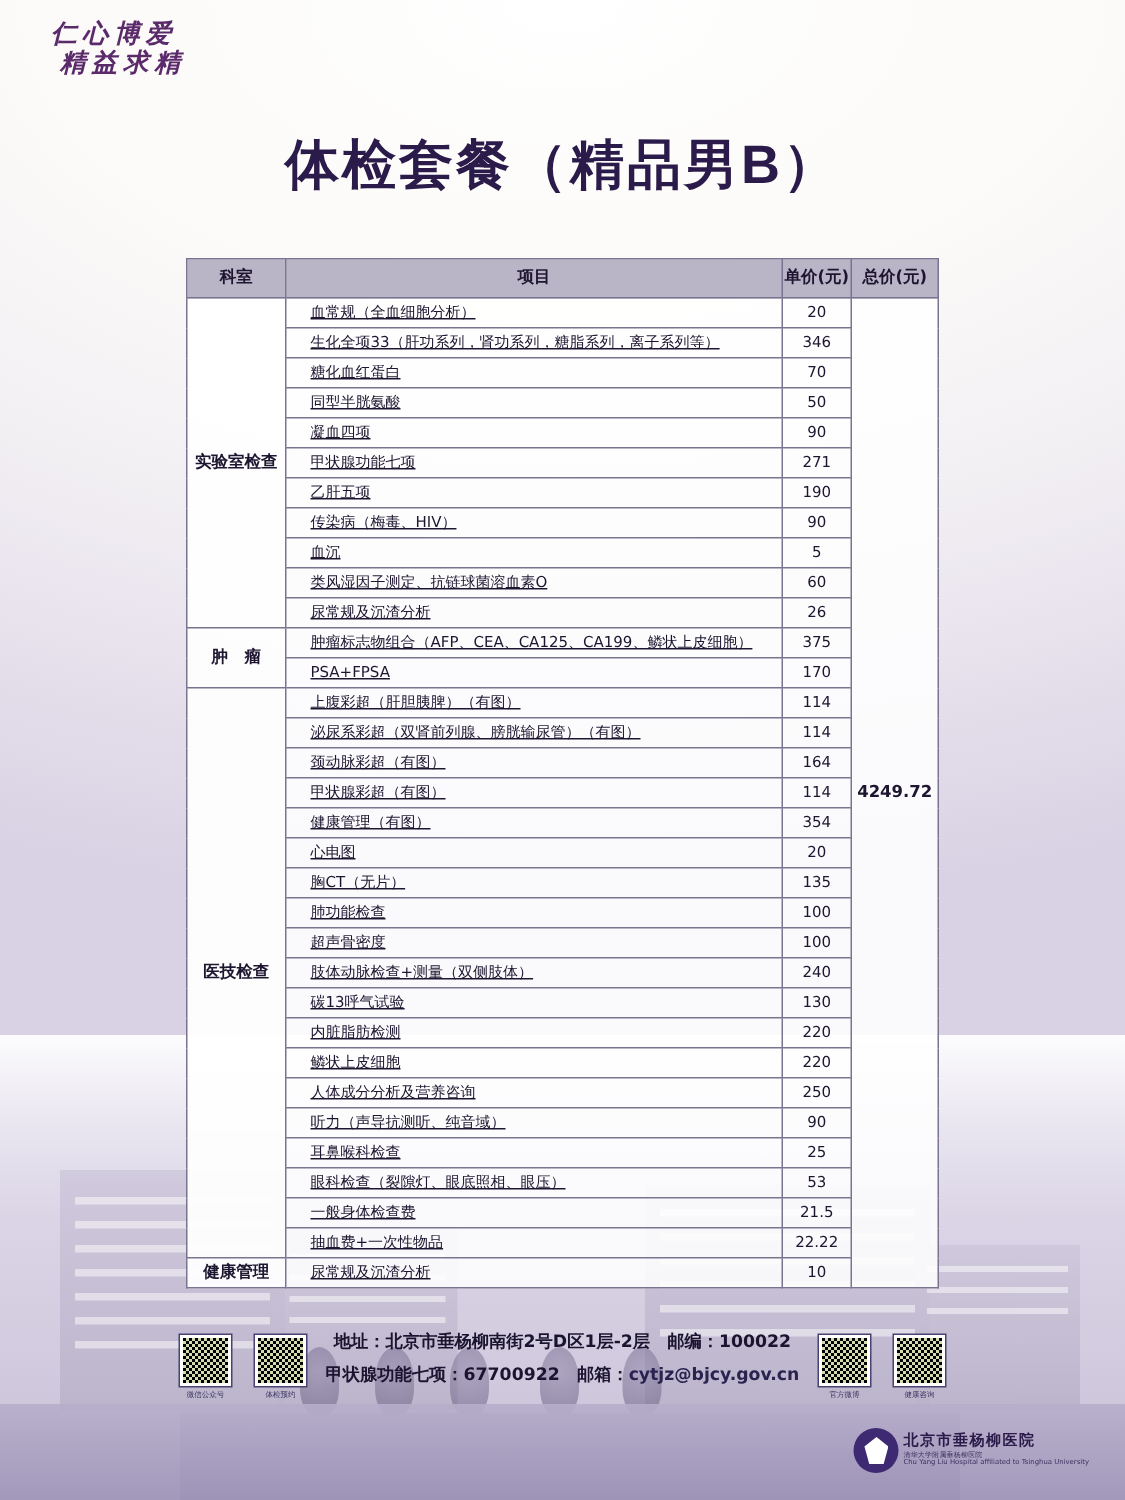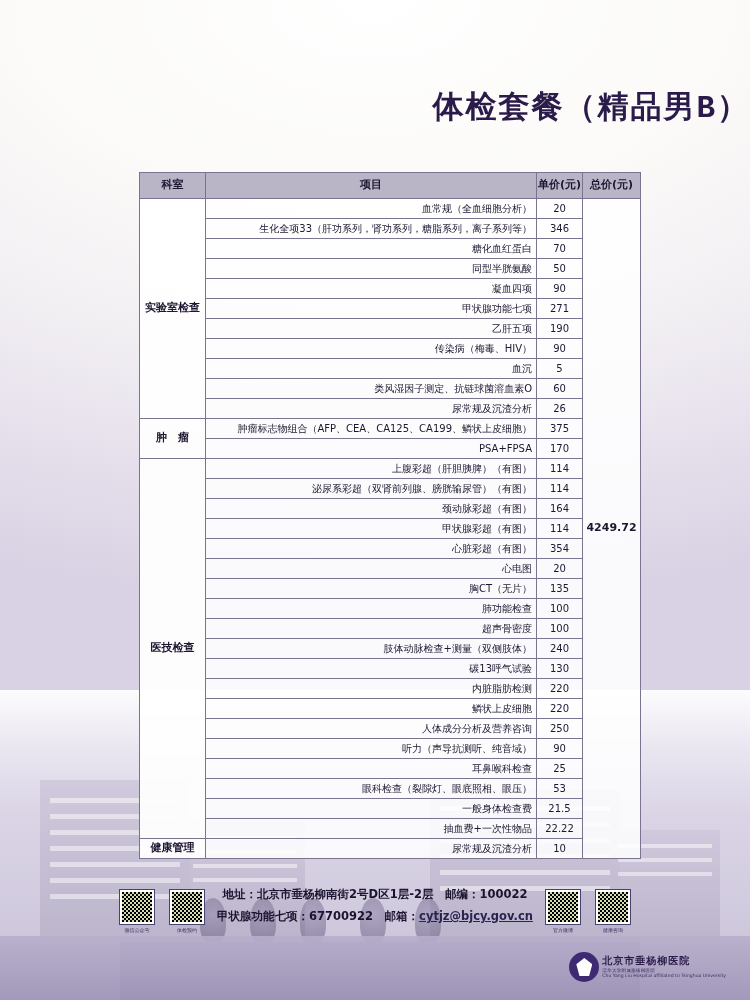--- a/index.html
+++ b/index.html
@@ -57,31 +57,31 @@
     font-family: "DejaVu Serif", "Liberation Serif", serif;
     color: #5b2a6b;
     line-height: 1.1;
   }
   .calligraphy .l1 { font-size: 17px; letter-spacing: 4px; font-weight: 700; font-style: italic;}
   .calligraphy .l2 { font-size: 17px; letter-spacing: 4px; font-weight: 700; font-style: italic; margin-left: 6px; }
 
   
   .title {
     position: absolute; left: 0; right: 0; top: 86px;
-    text-align: right;
-    font-size: 31px;
+    text-align: center;
+    font-size: 36px;
     font-weight: 700;
     color: #2b1b4a;
     letter-spacing: 2px;
-    font-family: Liberation Mono, monospace;
+    font-family: Liberation Sans, sans-serif;
   }
 
   
   .table-wrap {
-    position: absolute; left: 124px; top: 172px; width: 502px; margin-left: 15px;
+    position: absolute; left: 124px; top: 172px; width: 502px;
   }
   table {
     border-collapse: collapse;
     width: 100%;
     background: rgba(255,255,255,0.86);
     font-size: 10px;
     color: #1e1630;
   }
   th, td {
     border: 1px solid #7a7490;
@@ -96,39 +96,39 @@
     font-weight: 700;
     font-size: 11px;
     height: 26px;
   }
   td.dept {
     background: rgba(255,255,255,0.6);
     font-weight: 700;
     font-size: 11px;
     width: 66px;
   }
-  td.item { text-align: right; padding: 0 4px; }
+  td.item { text-align: left; padding: 0 16px; text-decoration: underline; }
   td.price { width: 46px; }
   td.total {
     width: 58px; font-weight: 700; font-size: 11px;
   }
   thead th.c-dept { width: 66px; }
   thead th.c-price { width: 46px; }
   thead th.c-total { width: 58px; }
 
   
   .footer {
     position: absolute; left: 0; right: 0; top: 884px;
     text-align: center;
     color: #1b1430;
     font-size: 11.5px;
     line-height: 1.9;
     font-weight: 700;
   }
-  .footer .mail { color: #2a2350; text-decoration: underline; }
+  .footer .mail { color: #2a2350; }
 
   
   .qr {
     position: absolute; width: 34px; height: 34px;
     background:
       repeating-linear-gradient(0deg, #2b2350 0 2px, #ffffff 2px 4px),
       repeating-linear-gradient(90deg, #2b2350 0 2px, #ffffff 2px 4px);
     background-blend-mode: difference;
     border: 2px solid #ffffff;
     outline: 1px solid #4a4270;
@@ -204,20 +204,24 @@
     </div>
     <div class="tree" style="left:200px;"></div>
     <div class="tree" style="left:250px;"></div>
     <div class="tree" style="left:300px;"></div>
     <div class="tree" style="left:360px;"></div>
     <div class="tree" style="left:415px;"></div>
     <div class="road"></div>
     <div class="ground"></div>
   </div>
 
+  <div class="calligraphy">
+    <div class="l1">仁心博爱</div>
+    <div class="l2">精益求精</div>
+  </div>
 
   <div class="title">体检套餐（精品男B）</div>
 
   <div class="table-wrap">
     <table>
       <thead>
         <tr>
           <th class="c-dept">科室</th>
           <th>项目</th>
           <th class="c-price">单价(元)</th>
@@ -291,21 +295,21 @@
           </tr>
           <tr>
             <td class="item">颈动脉彩超（有图）</td>
             <td class="price">164</td>
           </tr>
           <tr>
             <td class="item">甲状腺彩超（有图）</td>
             <td class="price">114</td>
           </tr>
           <tr>
-            <td class="item">心脏彩超（有图）</td>
+            <td class="item">健康管理（有图）</td>
             <td class="price">354</td>
           </tr>
           <tr>
             <td class="item">心电图</td>
             <td class="price">20</td>
           </tr>
           <tr>
             <td class="item">胸CT（无片）</td>
             <td class="price">135</td>
           </tr>

